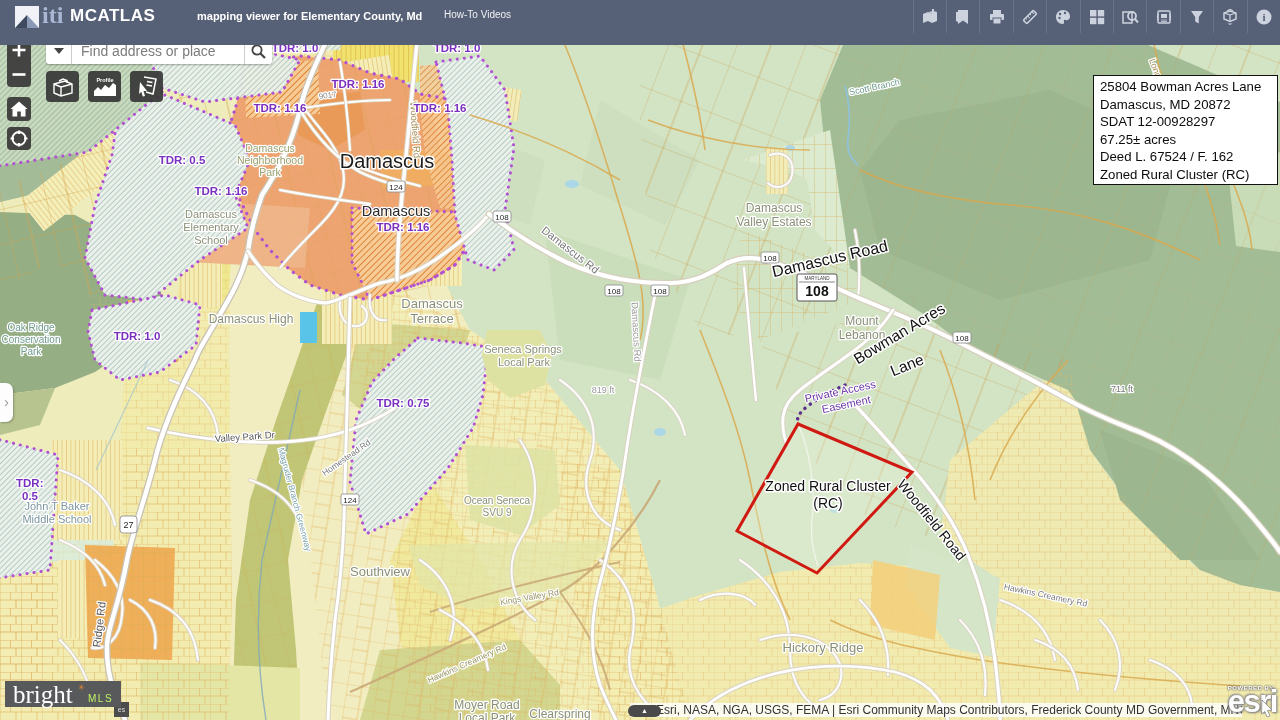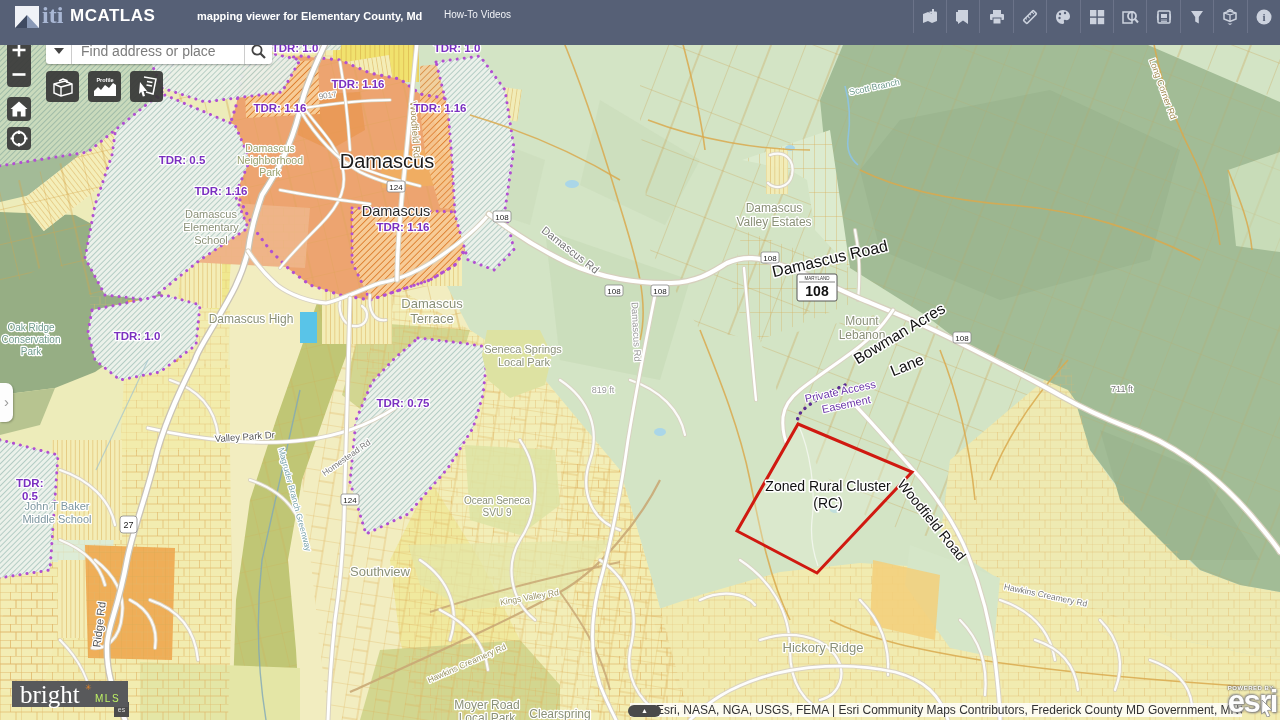--- a/index.html
+++ b/index.html
@@ -32,21 +32,21 @@
   .tool{position:absolute;width:33px;height:31px;background:rgba(56,56,56,.93);border-radius:4px;z-index:15;
     display:flex;align-items:center;justify-content:center;}
   
   #infobox{position:absolute;left:1093px;top:75px;width:185px;height:110px;box-sizing:border-box;background:#fff;
     border:1.5px solid #111;z-index:15;padding:2px 6px;font-size:13.2px;line-height:17.6px;color:#0c0c0c;}
   
   #ltab{position:absolute;left:0;top:383px;width:13px;height:39px;background:#fdfdfd;
     border-radius:0 7px 7px 0;z-index:15;box-shadow:1px 1px 2px rgba(0,0,0,.25);
     color:#9a9a9a;font-size:15px;line-height:37px;text-align:center;}
   
-  #bright{position:absolute;left:12px;top:681px;width:116px;height:26px;background:#58595b;z-index:16;color:#fff;}
+  #bright{position:absolute;left:5px;top:681px;width:116px;height:26px;background:#58595b;z-index:16;color:#fff;}
   #scalebox{position:absolute;left:114px;top:702px;width:15px;height:15px;background:#4c4c4c;z-index:15;
     color:#ddd;font-size:7px;text-align:center;line-height:15px;}
   
   #attrib{position:absolute;left:630px;top:703px;width:612px;height:14px;background:rgba(255,255,255,.82);
     z-index:15;font-size:12px;color:#323232;line-height:14px;padding-left:26px;box-sizing:border-box;
     white-space:nowrap;overflow:hidden;}
   #atab{position:absolute;left:628px;top:705px;width:33px;height:12px;background:#4a4a4a;border-radius:7px;
     z-index:16;color:#fff;font-size:7px;text-align:center;line-height:11px;}
   #esri{position:absolute;right:3px;top:685px;z-index:15;text-align:left;color:#fff;}
   #pwr{font-size:6px;font-weight:bold;letter-spacing:0.5px;text-shadow:0 0 2px #555,0 0 2px #555;margin-right:2px;}
@@ -543,20 +543,21 @@
 <div class="tool" style="left:130px;top:71px;">
   <svg width="26" height="25" viewBox="0 0 26 25">
         <g fill="none" stroke="#fff" stroke-width="1.5">
           <path d="M10 3 L22 5 L19 20 L12 18"></path>
           <path d="M13 7.5 L18.5 8.5"></path>
           <path d="M12.5 11 L18 12"></path>
         </g>
         <path d="M6 8 L13 17 L9.5 17 L11 22 L8.8 22.6 L7.3 17.8 L5 20 Z" fill="#fff"></path>
       </svg>
 </div>
+<div id="infobox">25804 Bowman Acres Lane<br>Damascus, MD 20872<br>SDAT 12-00928297<br>67.25± acres<br>Deed L. 67524 / F. 162<br>Zoned Rural Cluster (RC)</div>
 <div id="ltab">›</div>
 <div id="bright">
   <span style="position:absolute;left:8px;top:0px;font-size:25px;font-family:'Liberation Serif',serif;letter-spacing:0px;">bright</span>
   <span style="position:absolute;left:73px;top:2px;color:#e8882c;font-size:8px;">✳</span>
   <span style="position:absolute;left:83px;top:12px;font-size:10px;color:#bef264;letter-spacing:1.5px;">MLS</span>
 </div>
 <div id="scalebox">es</div>
 <div id="attrib">Esri, NASA, NGA, USGS, FEMA | Esri Community Maps Contributors, Frederick County MD Government, MNCPPC...</div>
 <div id="atab">▲</div>
 <div id="esri">

